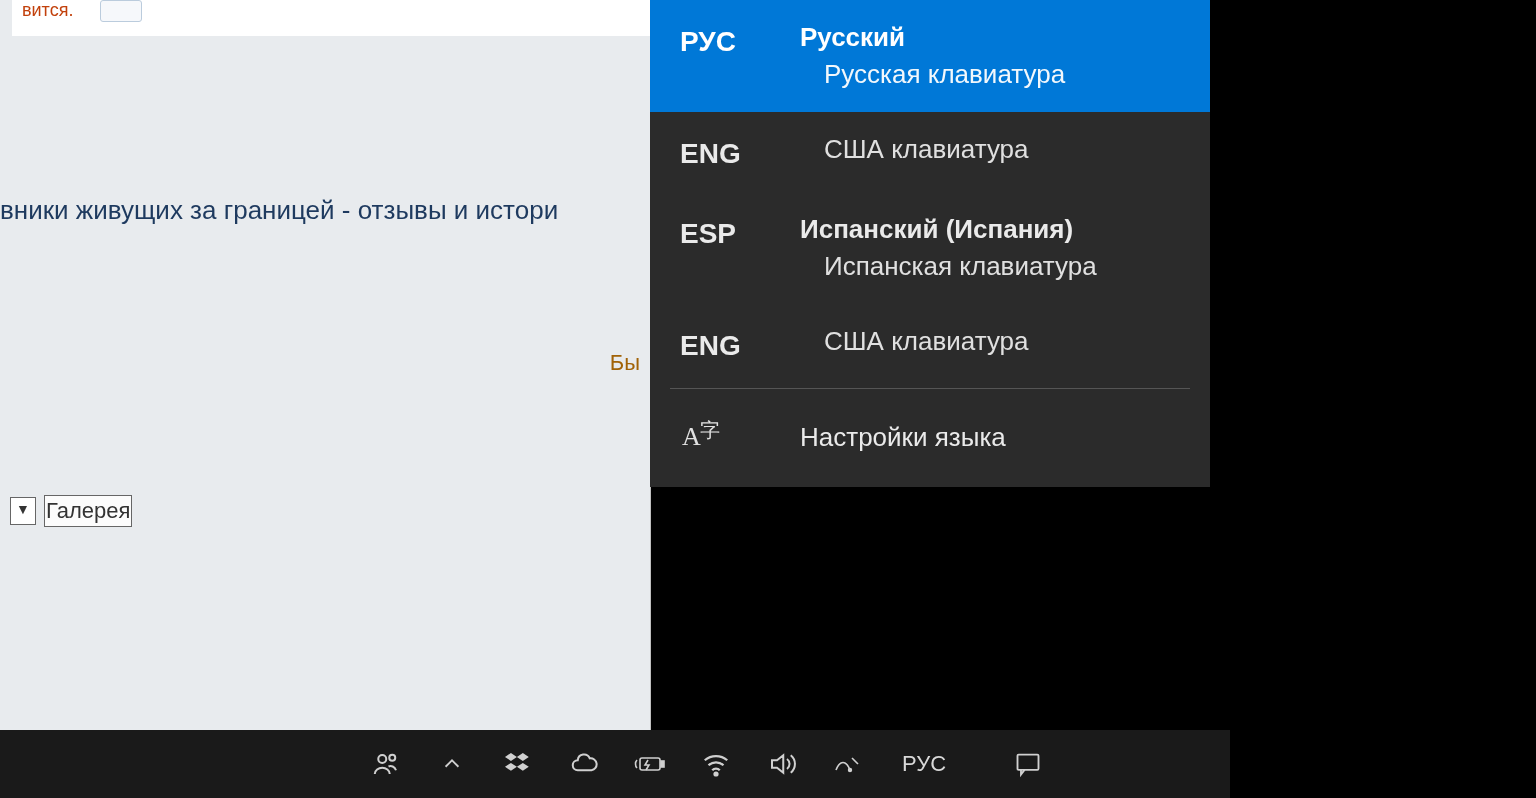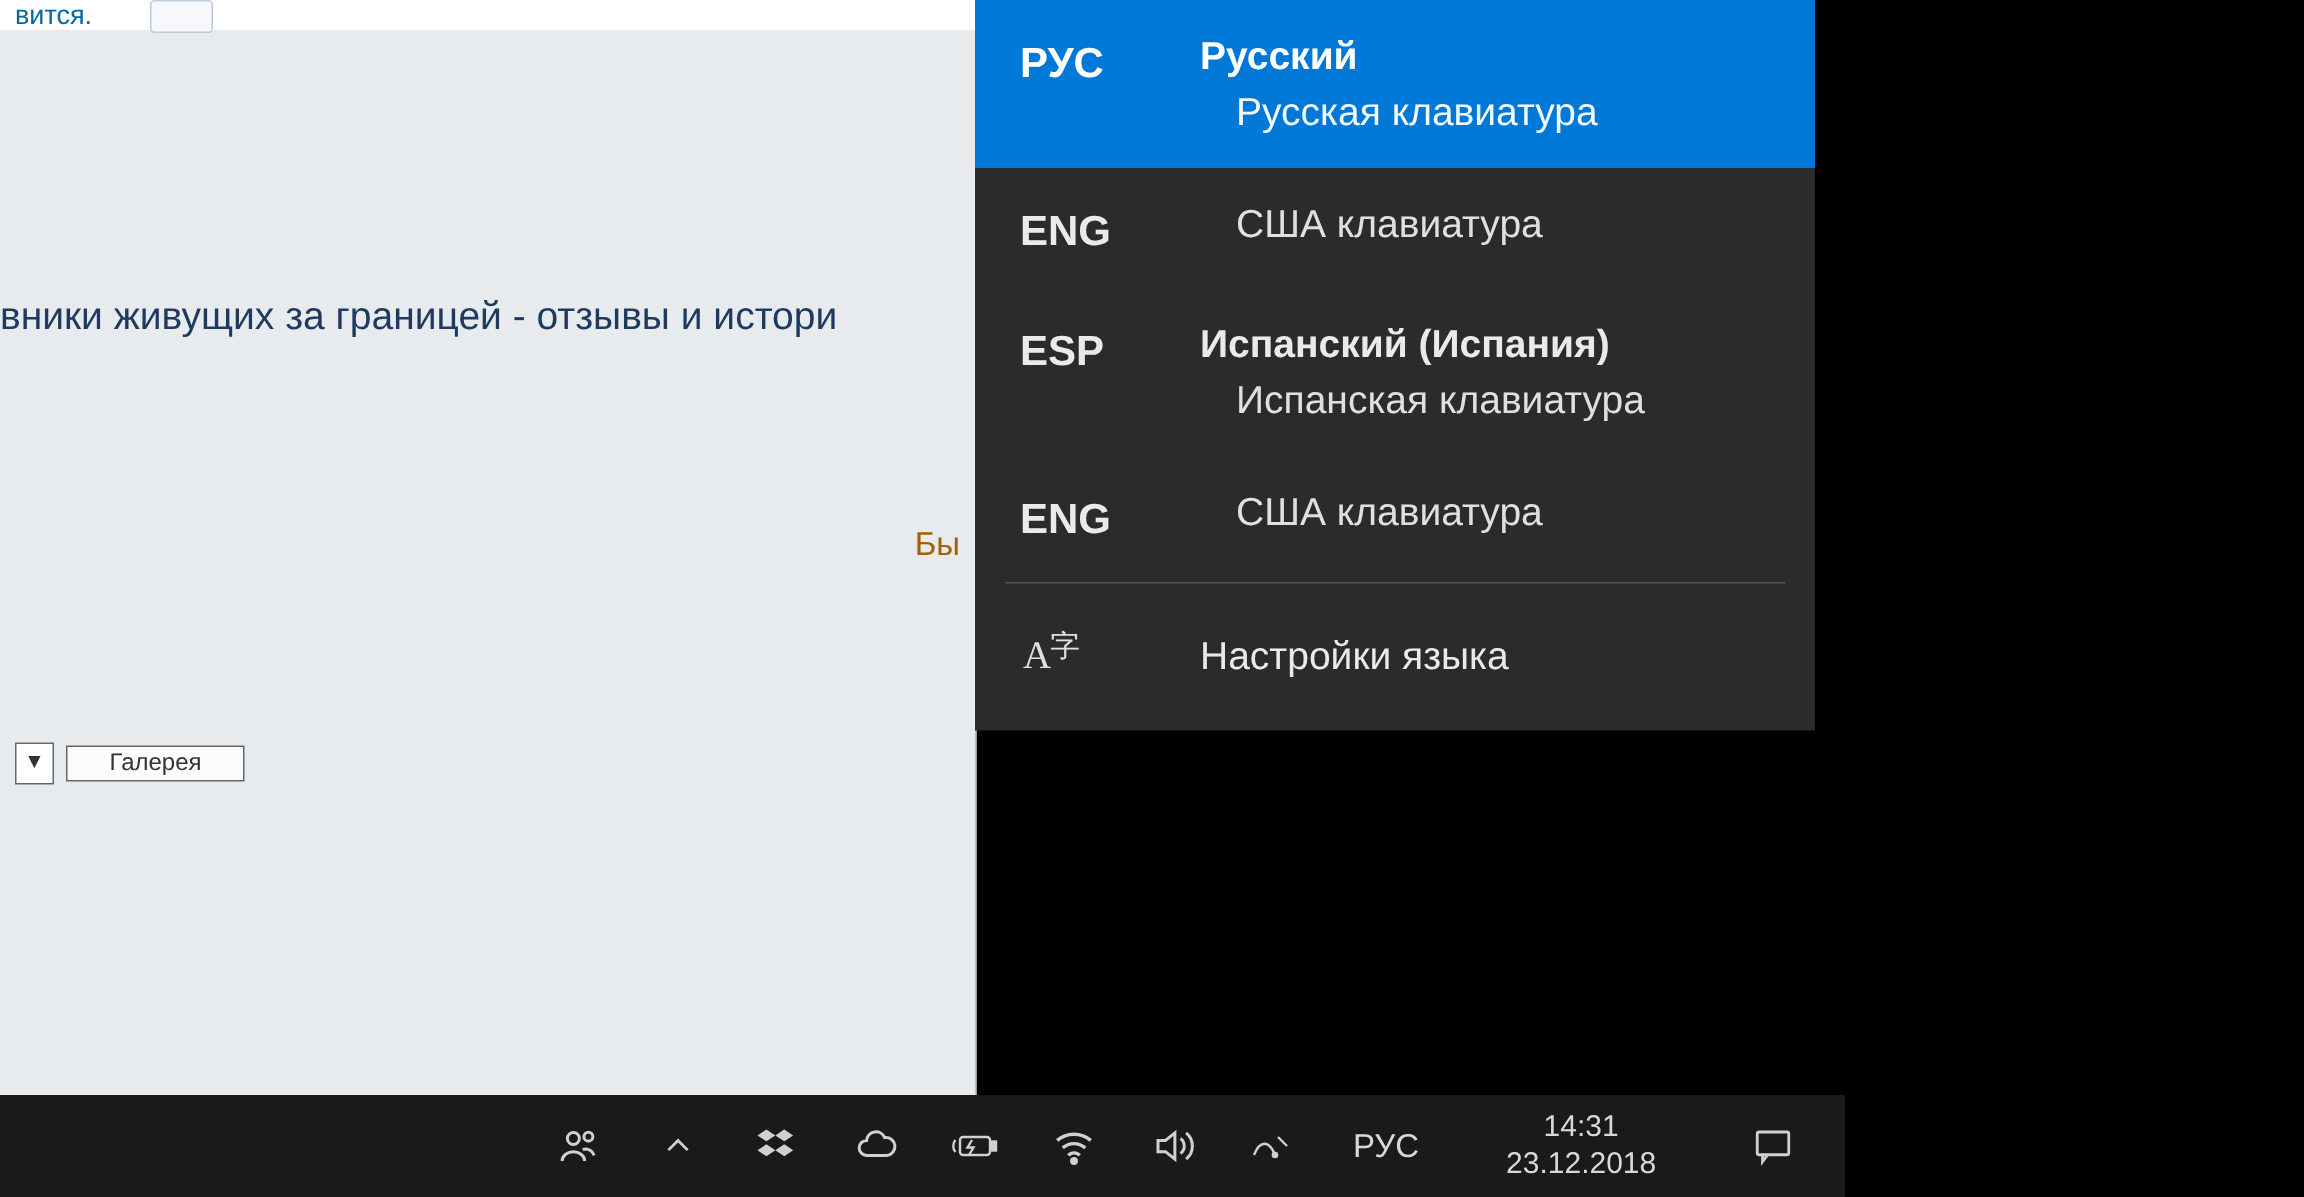--- a/index.html
+++ b/index.html
@@ -19,25 +19,25 @@
     left: 0;
     top: 0;
     width: 650px;
     height: 730px;
     background: #e8ebee;
     border-right: 1px solid #c0c0c0;
     color: #333;
   }
   .webpage .topbar {
     position: absolute;
-    top: 0; left: 0; right: 0;
-    height: 20px;
+    top: 0; left: 12px; right: 0;
+    height: 36px;
     background: #fff;
     font-size: 18px;
-    color: #0369a1;
+    color: #c2410c;
     padding-left: 10px;
   }
   .webpage .like {
     position: absolute;
     top: 0; left: 100px;
     width: 40px; height: 20px;
     border: 1px solid #bcd;
     border-radius: 3px;
     background: #f6f8fb;
   }
@@ -69,22 +69,22 @@
     width: 24px; height: 26px;
     border: 1px solid #666;
     background: #fff;
     text-align: center;
     line-height: 22px;
     font-size: 14px;
   }
   .webpage .gallerybox {
     border: 1px solid #666;
     background: #fcfcfc;
-    padding: 2px 28px;
-    font-size: 16px;
+    padding: 2px 1px;
+    font-size: 22px;
   }
 
   
   .lang-popup {
     position: absolute;
     left: 650px;
     top: 0;
     width: 560px;
     background: #2b2b2b;
     color: #eaeaea;
@@ -309,24 +309,20 @@
     <span class="ico">
       <svg width="32" height="30" viewBox="0 0 32 24" fill="none" stroke="#d0d0d0" stroke-width="1.6">
         <path d="M4 18c4-10 10-10 14 0"></path>
         <path d="M20 6l6 6"></path>
         <circle cx="18" cy="18" r="1.4" fill="#d0d0d0"></circle>
       </svg>
     </span>
 
     <span class="ico lang-ind">РУС</span>
 
-    <div class="clock">
-      <span>14:31</span>
-      <span>23.12.2018</span>
-    </div>
 
     <span class="ico notif">
       <svg width="28" height="28" viewBox="0 0 24 24" fill="none" stroke="#d0d0d0" stroke-width="1.6">
         <rect x="3" y="4" width="18" height="13" rx="1"></rect>
         <path d="M9 17l-3 4v-4"></path>
       </svg>
     </span>
 
   </div>
 </div>

